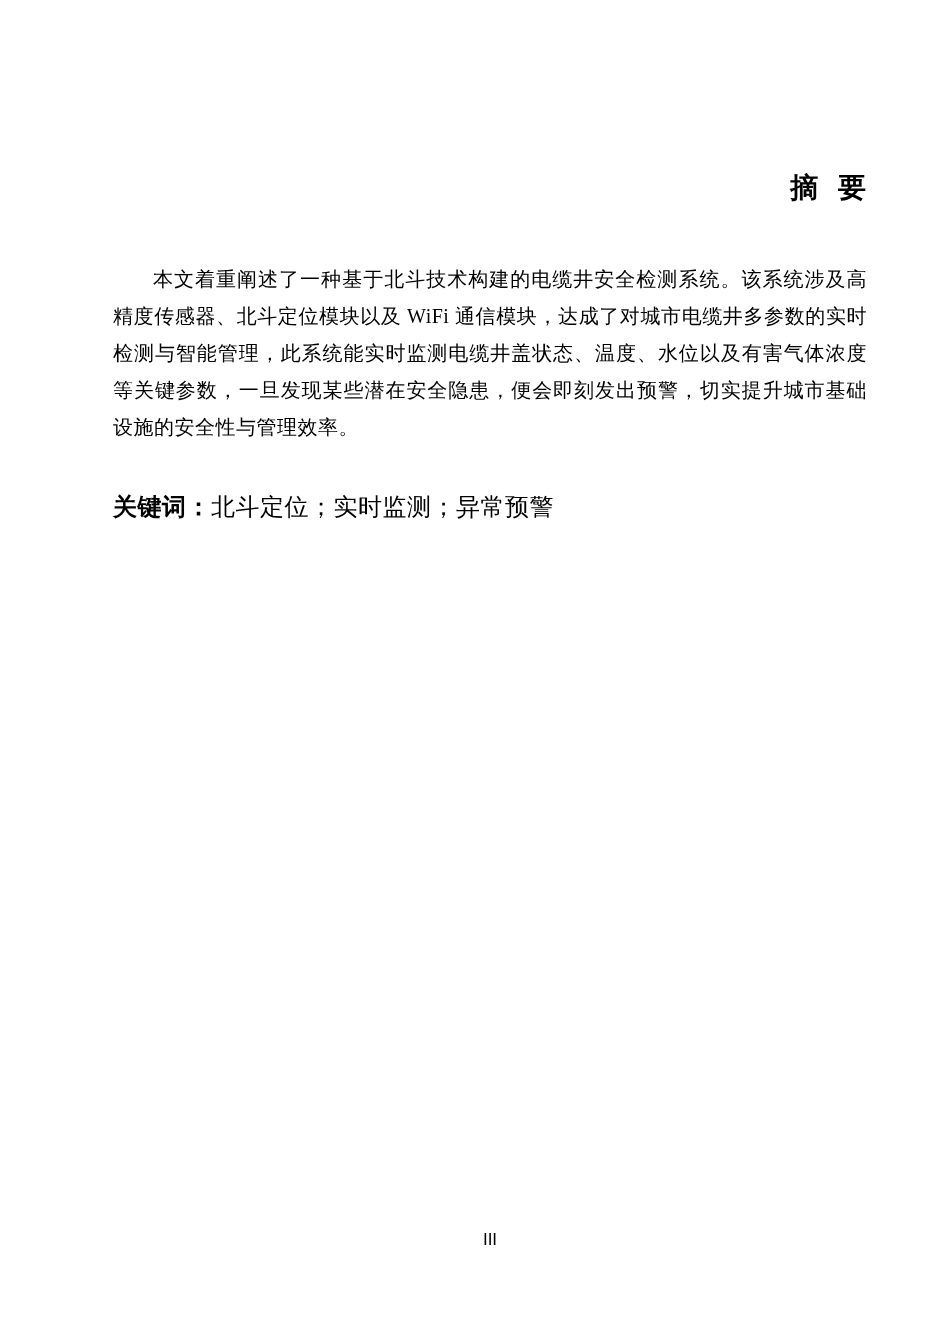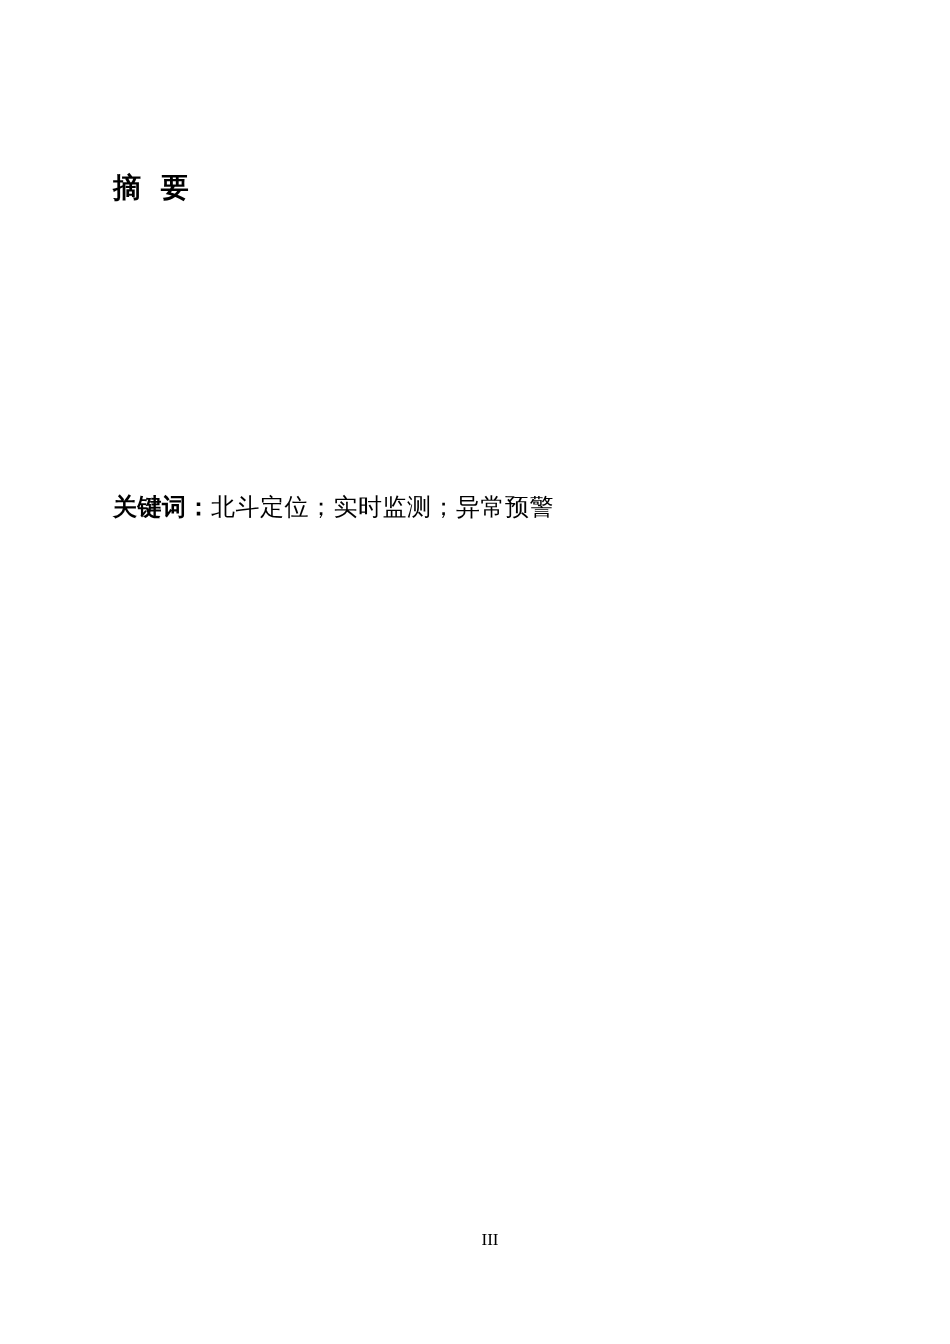--- a/index.html
+++ b/index.html
@@ -15,21 +15,21 @@
     color: #000000;
     font-family: "Liberation Serif", "DejaVu Serif", serif;
     overflow: hidden;
   }
   .doc-title {
     position: absolute;
     top: 168px;
     left: 113px;
     width: 754px;
     margin: 0;
-    text-align: left;
+    text-align: right;
     font-size: 28px;
     line-height: 40px;
     font-weight: bold;
     font-family: "Liberation Sans", "DejaVu Sans", sans-serif;
     word-spacing: 10px;
     letter-spacing: 1px;
   }
   .abstract-paragraph {
     position: absolute;
     top: 261px;
@@ -56,30 +56,31 @@
     font-weight: bold;
   }
   .page-number {
     position: absolute;
     top: 1229px;
     left: 113px;
     width: 754px;
     text-align: center;
     font-size: 17px;
     line-height: 22px;
-    font-family: Liberation Serif, serif;
+    font-family: Liberation Sans, sans-serif;
   }
 </style>
 </head>
 <body>
 
 <div class="page">
 
   <h1 class="doc-title">摘 要</h1>
 
+  <p class="abstract-paragraph">本文着重阐述了一种基于北斗技术构建的电缆井安全检测系统。该系统涉及高精度传感器、北斗定位模块以及 WiFi 通信模块，达成了对城市电缆井多参数的实时检测与智能管理，此系统能实时监测电缆井盖状态、温度、水位以及有害气体浓度等关键参数，一旦发现某些潜在安全隐患，便会即刻发出预警，切实提升城市基础设施的安全性与管理效率。</p>
 
   <p class="keywords-line">
     <span class="keywords-label">关键词：</span><span>北斗定位；实时监测；异常预警</span>
   </p>
 
   <div class="page-number">III</div>
 
 </div>
 
 </body></html>

